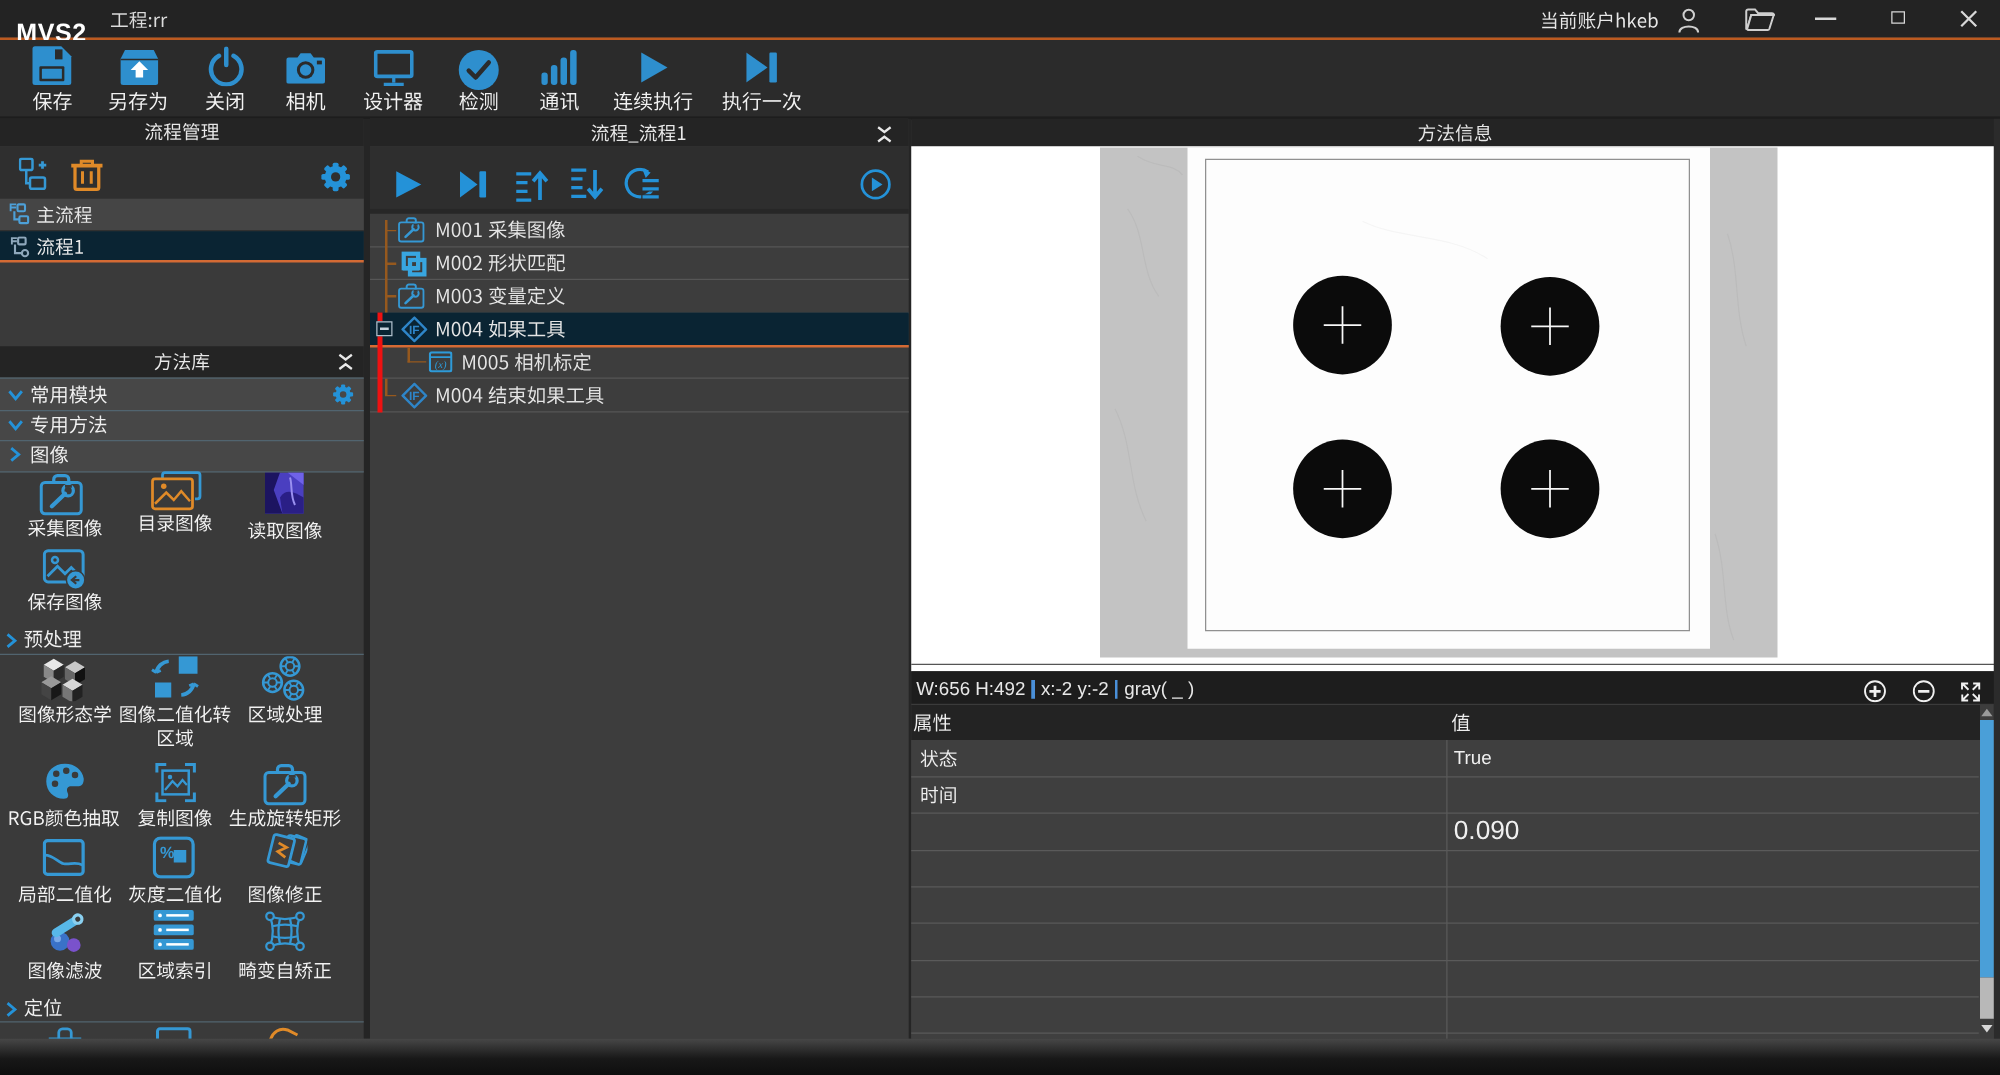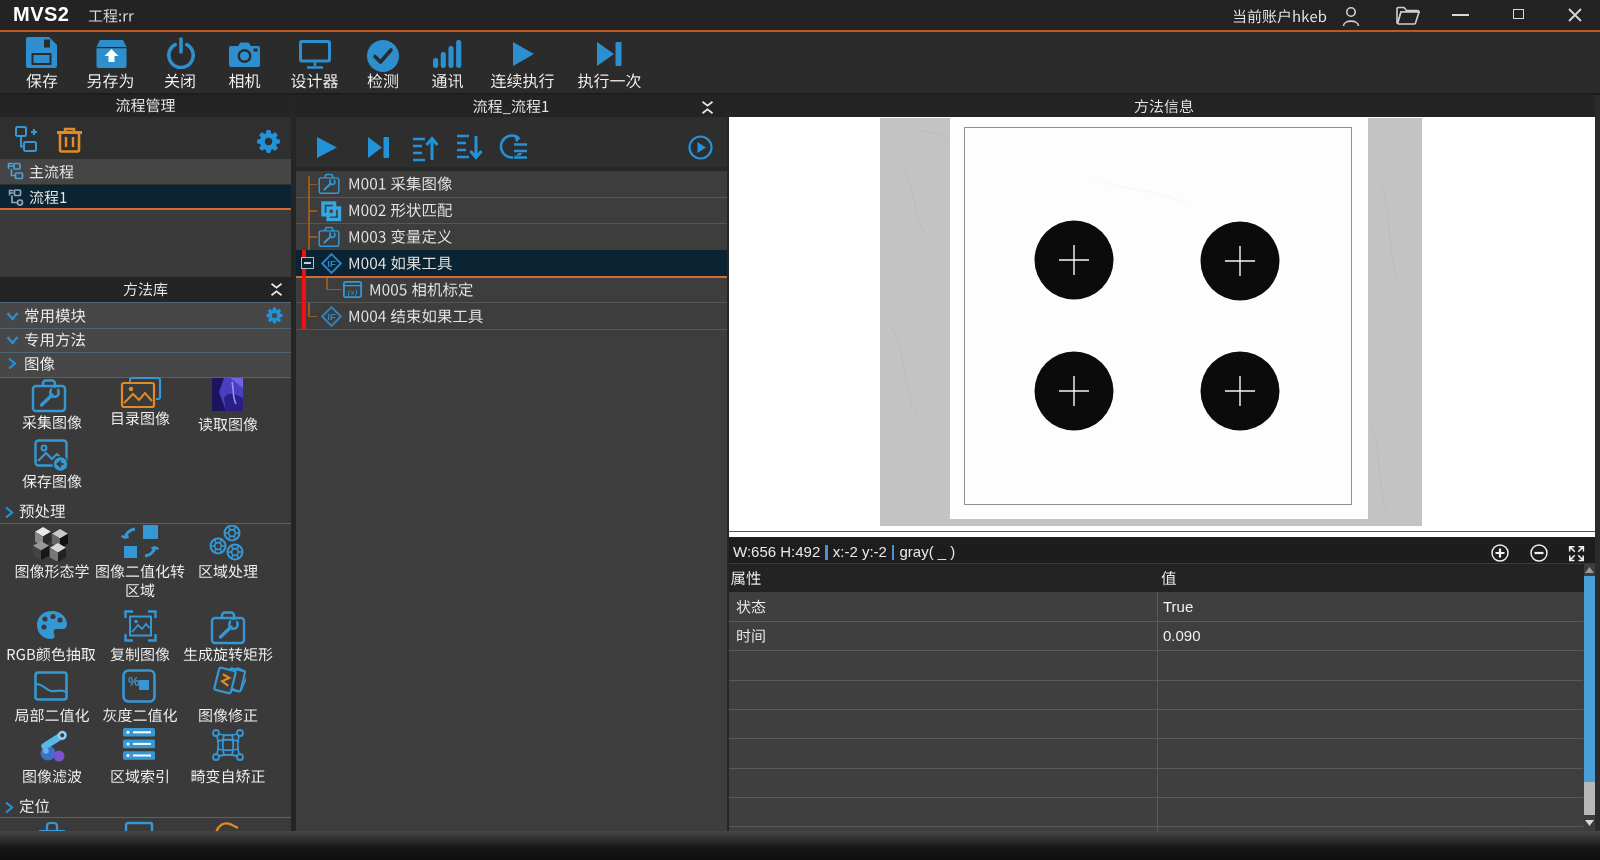--- a/index.html
+++ b/index.html
@@ -3,21 +3,21 @@
 html,body{margin:0;padding:0;background:#111;}
 #app{position:relative;width:1600px;height:860px;background:#3b3b3b;overflow:hidden;
  font-family:"Liberation Sans",sans-serif;}
 .abs{position:absolute;}
 svg{display:block}
 </style></head><body>
 <div id="app">
 
 <div class="abs" style="left:0;top:0;width:1600px;height:30px;background:#232323"></div>
 <div class="abs" style="left:0;top:29.5px;width:1600px;height:2px;background:#bc5a20"></div>
-<div class="abs" style="left:13px;top:3px;font-size:20px;font-weight:bold;color:#fff;letter-spacing:0.5px;font-family:'Liberation Sans',sans-serif">MVS2</div>
+<div class="abs" style="left:13px;top:16px;font-size:20px;font-weight:bold;color:#fff;letter-spacing:0.5px;font-family:'Liberation Sans',sans-serif">MVS2</div>
 
 <svg class="abs" style="left:1340px;top:5px" width="22" height="22" viewBox="0 0 22 22" fill="none" stroke="#cfcfcf" stroke-width="1.6">
 <circle cx="11" cy="7" r="4.2"></circle>
       <path d="M3.5 21 C3.5 14.5 18.5 14.5 18.5 21"></path>
     </svg>
 <svg class="abs" style="left:1396px;top:6px" width="24" height="20" viewBox="0 0 24 20" fill="none" stroke="#cfcfcf" stroke-width="1.6">
 <path d="M1 17 V3 a1.5 1.5 0 0 1 1.5 -1.5 H8 l2.5 3 H21.5 a1.5 1.5 0 0 1 1.5 1.5 V6 H5 L1.7 17.2 Z"></path>
 <path d="M1.7 17.2 L5 6 H23 L19.5 17 a1.5 1.5 0 0 1 -1.5 1 H2.6 a1.5 1.5 0 0 1 -0.9 -0.8 Z" fill="#232323"></path>
     </svg>
 <div class="abs" style="left:1452px;top:14px;width:17px;height:2px;background:#d8d8d8"></div>
@@ -468,21 +468,21 @@
     <div class="abs" style="left:729px;top:620.9px;width:854px;height:1px;background:#5a5a5a"></div>
     <div class="abs" style="left:729px;top:650.2px;width:854px;height:1px;background:#5a5a5a"></div>
     <div class="abs" style="left:729px;top:679.5px;width:854px;height:1px;background:#5a5a5a"></div>
     <div class="abs" style="left:729px;top:708.9px;width:854px;height:1px;background:#5a5a5a"></div>
     <div class="abs" style="left:729px;top:738.2px;width:854px;height:1px;background:#5a5a5a"></div>
     <div class="abs" style="left:729px;top:767.6px;width:854px;height:1px;background:#5a5a5a"></div>
     <div class="abs" style="left:729px;top:797.0px;width:854px;height:1px;background:#5a5a5a"></div>
     <div class="abs" style="left:729px;top:826.3px;width:854px;height:1px;background:#5a5a5a"></div>
     <div class="abs" style="left:1157px;top:591.5px;width:1px;height:239.5px;background:#5a5a5a"></div>
     <div class="abs" style="left:1163px;top:598px;font-size:15px;color:#f0f0f0">True</div>
-<div class="abs" style="left:1163px;top:627px;font-size:15px;color:#f0f0f0">0.090</div>
+<div class="abs" style="left:1163px;top:653px;font-size:21px;color:#f0f0f0">0.090</div>
 <div class="abs" style="left:1584px;top:564px;width:11px;height:267px;background:#3d3d3d"></div>
 <svg class="abs" style="left:1584px;top:565px" width="11" height="10" viewBox="0 0 11 10">
       <path d="M5.5 2 L10 8 H1 Z" fill="#9a9a9a"></path>
     </svg>
 <div class="abs" style="left:1584px;top:576px;width:11px;height:206px;background:#4a9fd8"></div>
 <div class="abs" style="left:1584px;top:782px;width:11px;height:33px;background:#b8b8b8"></div>
 <svg class="abs" style="left:1584px;top:818px" width="11" height="10" viewBox="0 0 11 10">
       <path d="M5.5 8 L10 2 H1 Z" fill="#d8d8d8"></path>
     </svg>
 <div class="abs" style="left:0;top:831px;width:1600px;height:29px;background:linear-gradient(#474747,#181818 55%,#0e0e0e)"></div>

